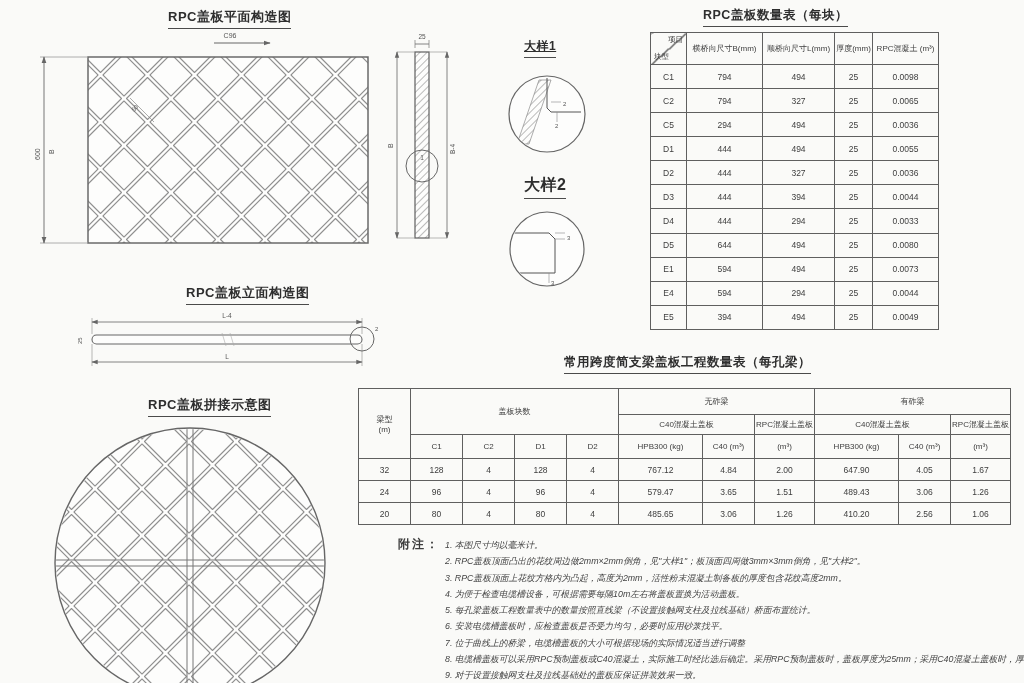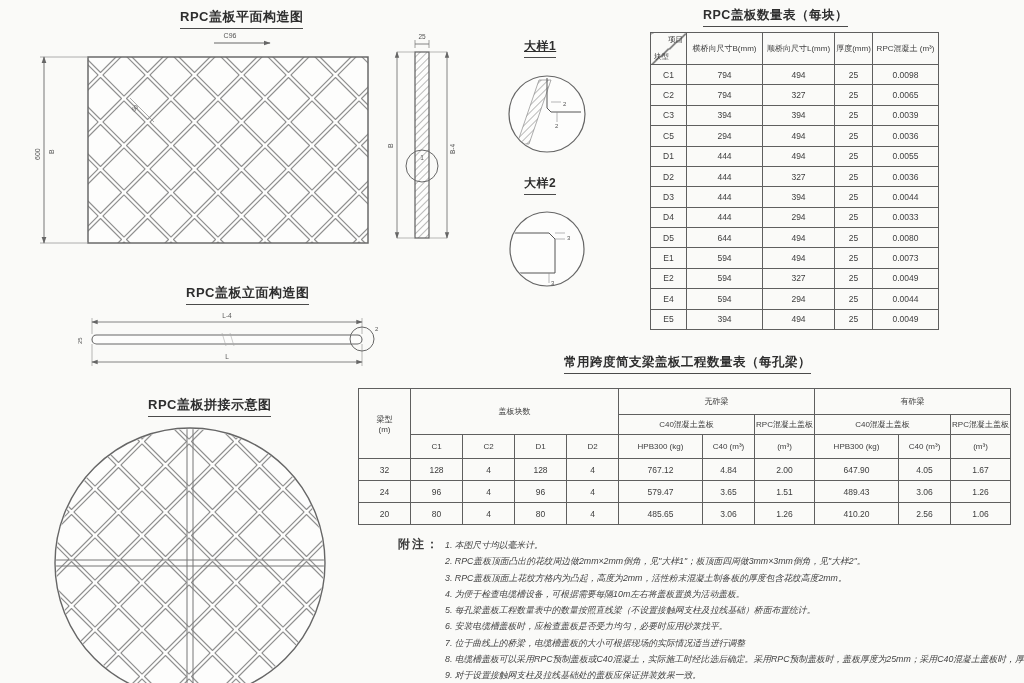--- a/index.html
+++ b/index.html
@@ -55,25 +55,25 @@
       </pattern>
       <pattern id="pat-hatch" width="5" height="5" patternUnits="userSpaceOnUse" patternTransform="rotate(45)">
         <line x1="0" y1="0" x2="0" y2="5" stroke="#7a7a7a" stroke-width="1"></line>
       </pattern>
       <marker id="arr" viewBox="0 0 10 10" refX="9" refY="5" markerWidth="7" markerHeight="7" orient="auto-start-reverse">
         <path d="M0 1.5 L10 5 L0 8.5 Z" fill="#666"></path>
       </marker>
     </defs>
   </svg>
 
-  <div class="abs title" style="left:180px;top:8px;font-size:13px;">RPC盖板平面构造图</div>
+  <div class="abs title" style="left:168px;top:8px;font-size:13px;">RPC盖板平面构造图</div>
   <div class="abs title" style="left:186px;top:284px;font-size:13px;">RPC盖板立面构造图</div>
   <div class="abs title" style="left:148px;top:396px;font-size:13px;">RPC盖板拼接示意图</div>
   <div class="abs title" style="left:524px;top:38px;font-size:12px;text-decoration:underline;">大样1</div>
-  <div class="abs title" style="left:524px;top:175px;font-size:12px;">大样2</div>
+  <div class="abs title" style="left:524px;top:175px;font-size:16px;">大样2</div>
 
   <svg class="abs" style="left:30px;top:28px;" width="345" height="222" viewBox="0 0 345 222">
     <text x="200" y="10" font-size="7" text-anchor="middle">C96</text>
     <line x1="184" y1="15" x2="240" y2="15" stroke="#666" stroke-width="1" marker-end="url(#arr)"></line>
     <rect x="58" y="29" width="280" height="186" fill="#fdfdfc" stroke="none"></rect>
     <rect x="58" y="29" width="280" height="186" fill="url(#pat-diamond)" stroke="#6a6a6a" stroke-width="1.5"></rect>
     <line x1="10" y1="29" x2="58" y2="29" stroke="#999" stroke-width=".8"></line>
     <line x1="10" y1="215" x2="58" y2="215" stroke="#999" stroke-width=".8"></line>
     <line x1="14" y1="29" x2="14" y2="215" stroke="#777" stroke-width="1" marker-start="url(#arr)" marker-end="url(#arr)"></line>
     <text transform="translate(10,132) rotate(-90)" font-size="7">600</text>
@@ -198,27 +198,20 @@
           <td>0.0098</td>
         </tr>
         <tr>
           <td>C2</td>
           <td>794</td>
           <td>327</td>
           <td>25</td>
           <td>0.0065</td>
         </tr>
         <tr>
-          <td>C3</td>
-          <td>394</td>
-          <td>394</td>
-          <td>25</td>
-          <td>0.0039</td>
-        </tr>
-        <tr>
           <td>C5</td>
           <td>294</td>
           <td>494</td>
           <td>25</td>
           <td>0.0036</td>
         </tr>
         <tr>
           <td>D1</td>
           <td>444</td>
           <td>494</td>
@@ -252,27 +245,20 @@
           <td>494</td>
           <td>25</td>
           <td>0.0080</td>
         </tr>
         <tr>
           <td>E1</td>
           <td>594</td>
           <td>494</td>
           <td>25</td>
           <td>0.0073</td>
-        </tr>
-        <tr>
-          <td>E2</td>
-          <td>594</td>
-          <td>327</td>
-          <td>25</td>
-          <td>0.0049</td>
         </tr>
         <tr>
           <td>E4</td>
           <td>594</td>
           <td>294</td>
           <td>25</td>
           <td>0.0044</td>
         </tr>
         <tr>
           <td>E5</td>

